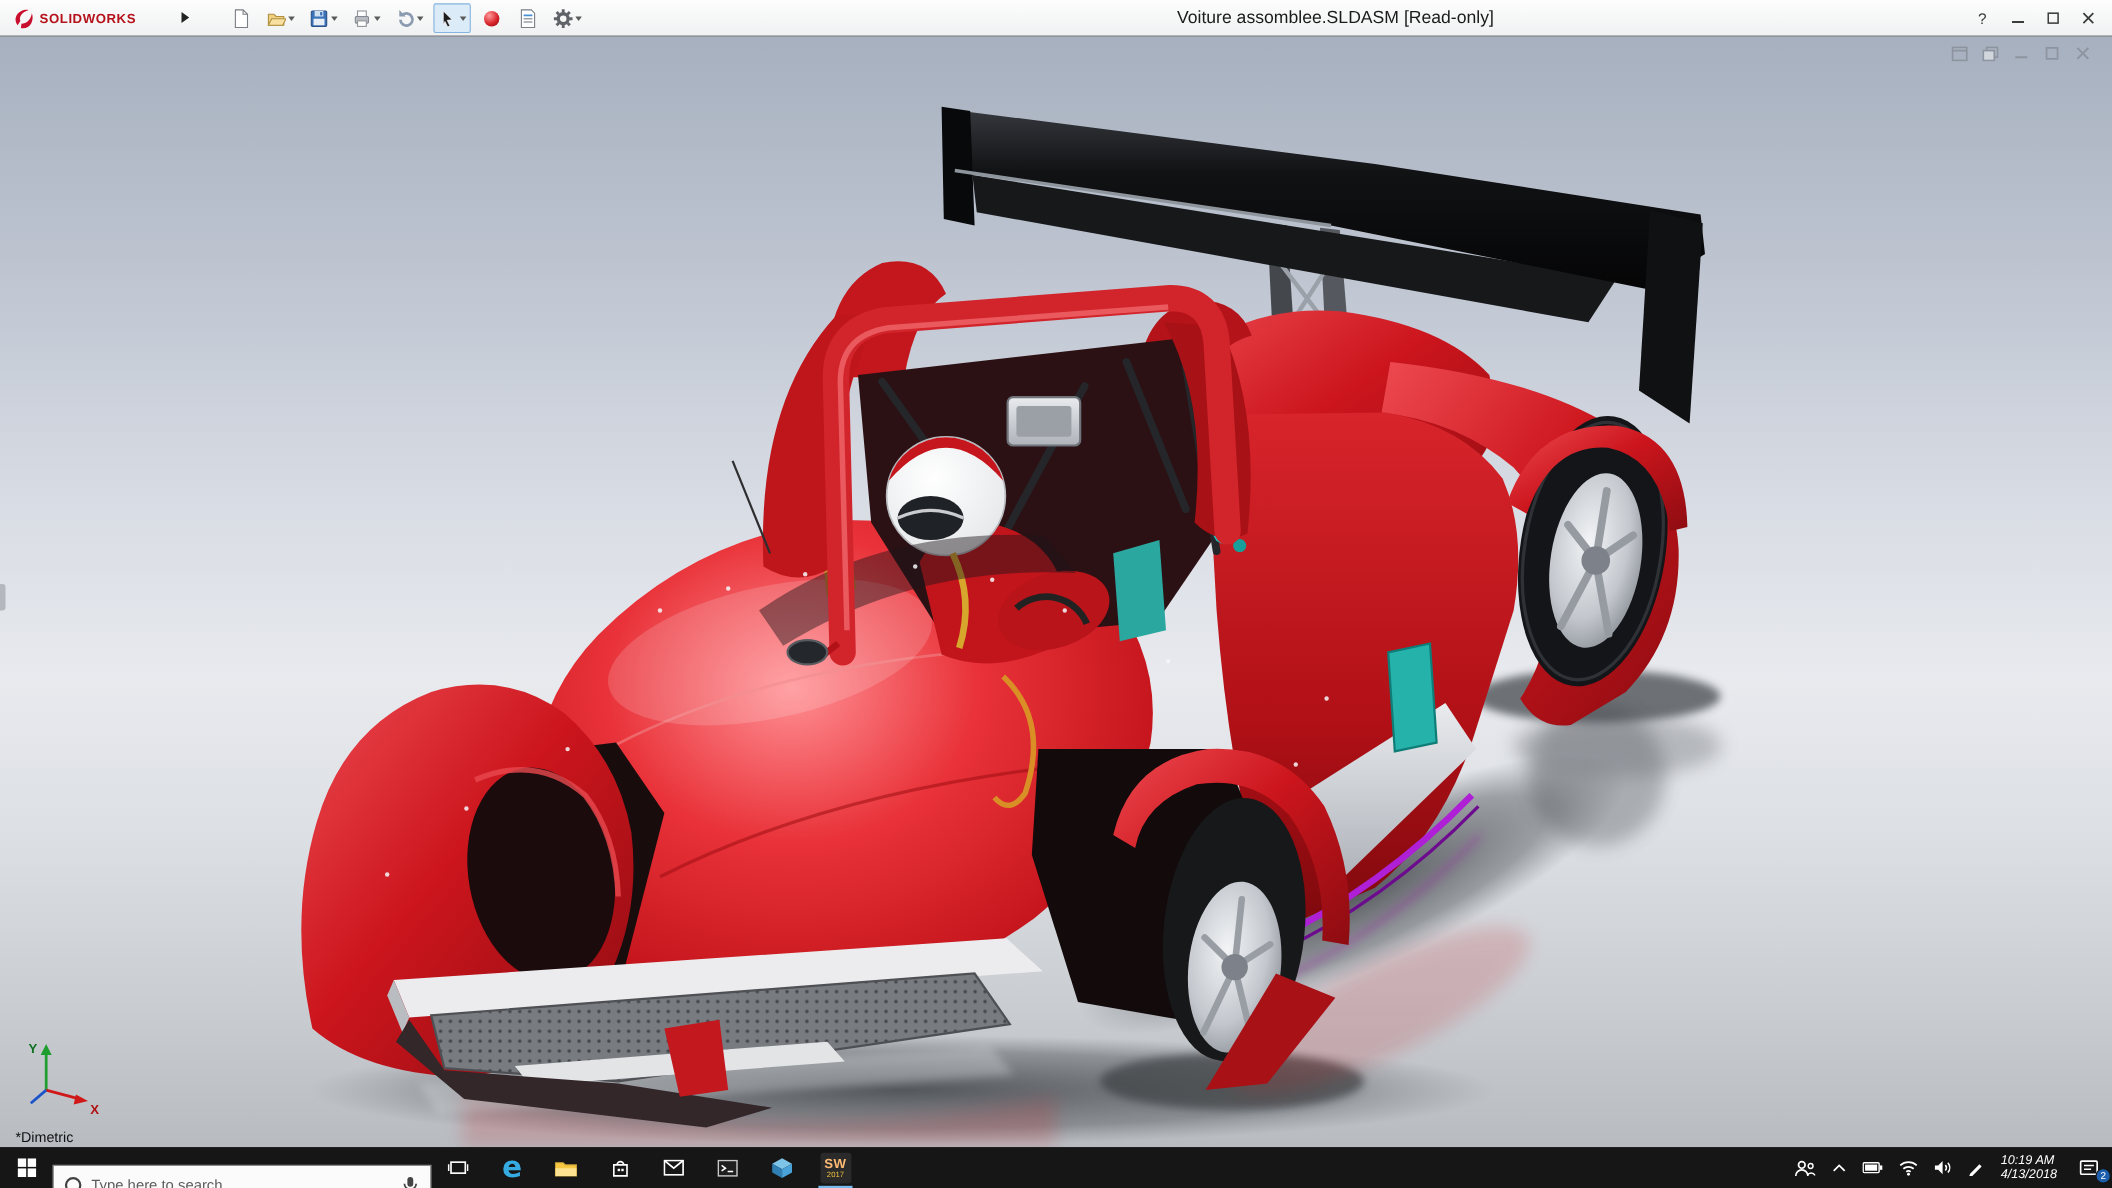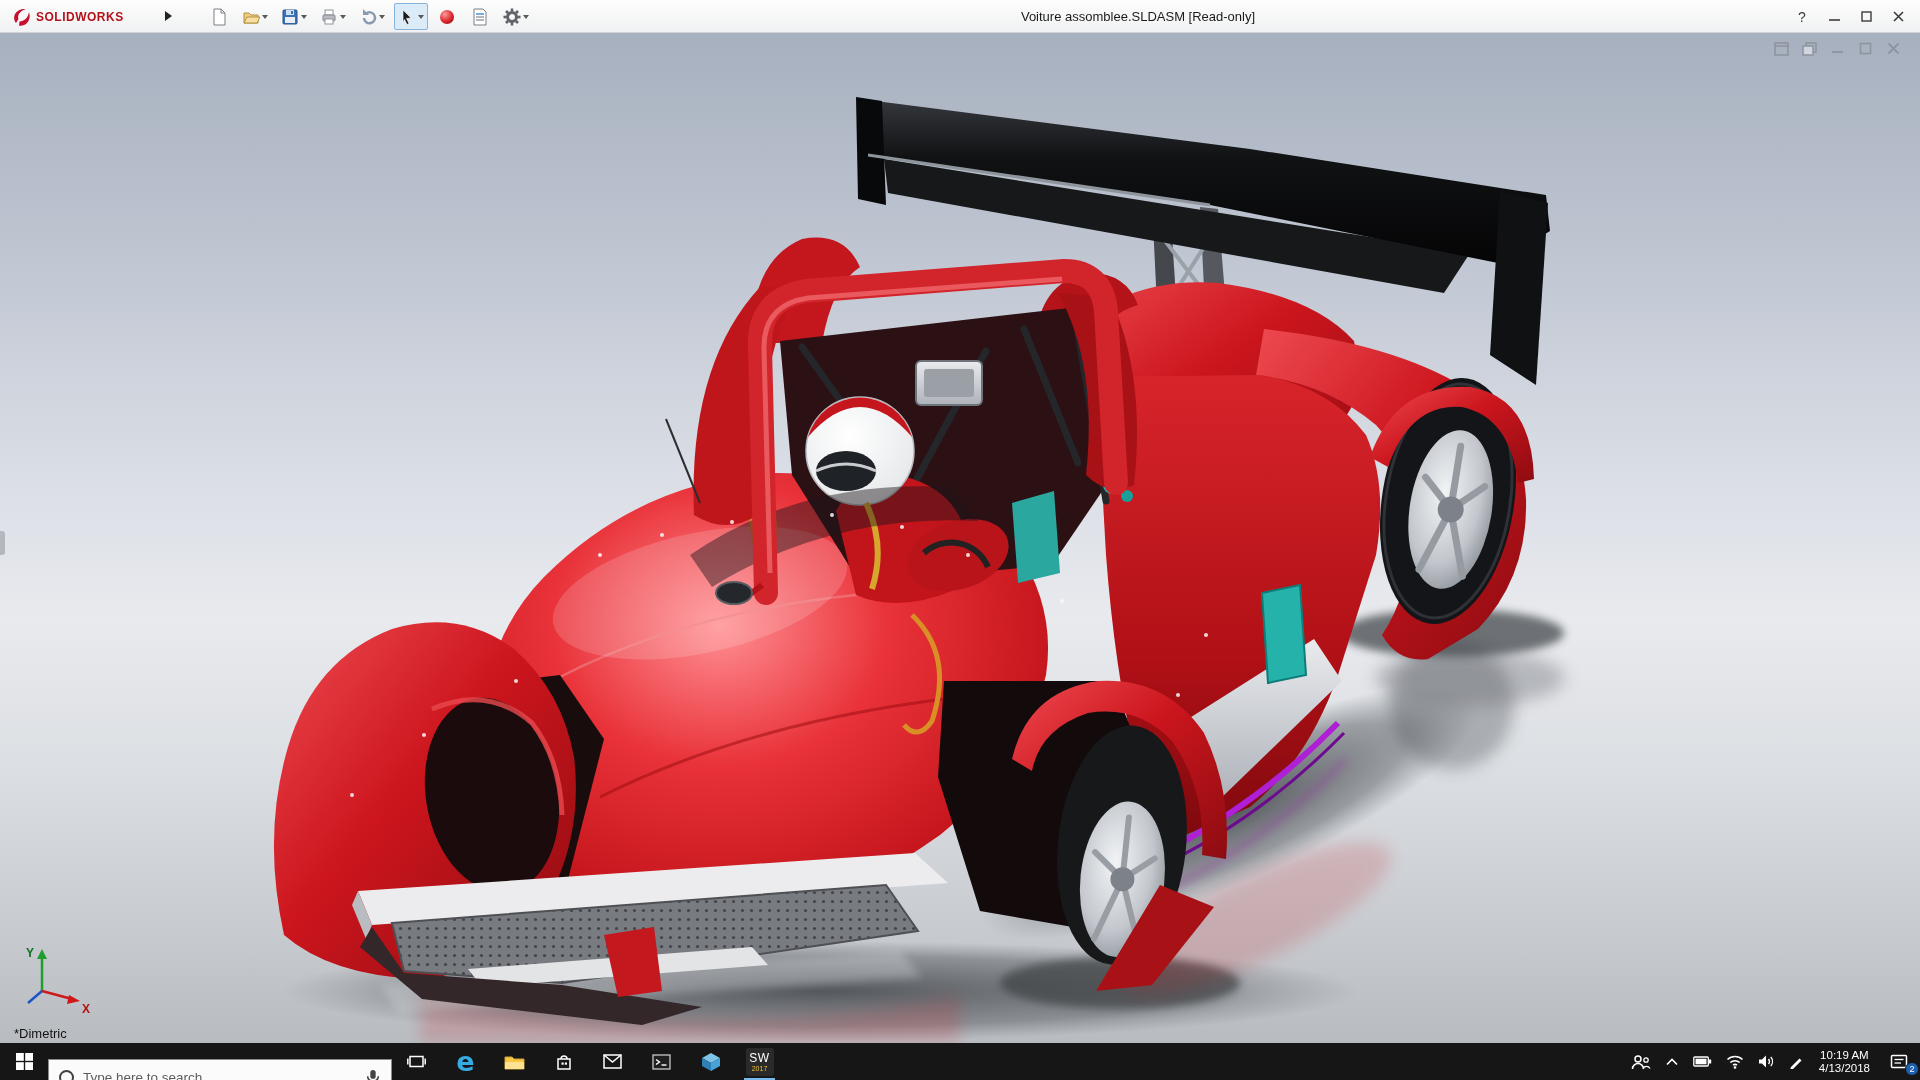--- a/index.html
+++ b/index.html
@@ -8,22 +8,22 @@
   
   .titlebar{position:absolute;top:0;left:0;width:1920px;height:33px;
     background:linear-gradient(#fdfdfd,#f0f1f2);border-bottom:1px solid #cfd1d4;z-index:30;}
   .tb-logo{position:absolute;left:10px;top:0;height:33px;display:flex;align-items:center;gap:4px;}
   .logo-text{font-size:12px;font-weight:bold;letter-spacing:.5px;color:#b5121b;}
   .tb-flyout{position:absolute;left:160px;top:6px;width:16px;height:20px;display:flex;align-items:center;justify-content:center;cursor:pointer;}
   .tb-tools{position:absolute;left:205px;top:3px;display:flex;align-items:center;gap:5px;}
   .tool{height:27px;min-width:28px;display:flex;align-items:center;justify-content:center;gap:2px;padding:0 3px;border:1px solid transparent;border-radius:2px;}
   .tool.selected{background:#dcebf8;border:1px solid #84b4de;}
   .caret{width:0;height:0;border-left:3.5px solid transparent;border-right:3.5px solid transparent;border-top:4px solid #5a5a5a;}
-  .tb-title{position:absolute;left:1138px;top:0;height:33px;transform:translateX(-50%);
-    display:flex;align-items:center;font-size:13px;color:#1b1b1b;white-space:nowrap;}
+  .tb-title{position:absolute;left:1214px;top:0;height:33px;transform:translateX(-50%);
+    display:flex;align-items:center;font-size:16px;color:#1b1b1b;white-space:nowrap;}
   .tb-right{position:absolute;right:8px;top:0;height:33px;display:flex;align-items:center;gap:4px;}
   .wbtn{width:28px;height:27px;display:flex;align-items:center;justify-content:center;color:#3c3c3c;font-size:14px;cursor:pointer;}
 
   
   .viewport{position:absolute;top:33px;left:0;width:1920px;height:1010px;overflow:hidden;
     background:linear-gradient(180deg,#a7b0bf 0%,#bdc4d0 20%,#d8dce4 42%,#e8eaee 58%,#dcdfe3 72%,#cbcfd4 86%,#b8bcc1 100%);}
   .scene{position:absolute;inset:0;}
   .doc-controls{position:absolute;top:8px;right:18px;display:flex;gap:11px;z-index:5;}
   .doc-controls .dicon{width:17px;height:15px;display:flex;align-items:center;justify-content:center;cursor:pointer;opacity:.75;}
   .edge-handle{position:absolute;left:0;top:498px;width:5px;height:24px;background:#b4b8be;border-radius:0 3px 3px 0;cursor:pointer;}
@@ -34,26 +34,26 @@
   
   .taskbar{position:absolute;bottom:0;left:0;width:1920px;height:37px;background:#161616;display:flex;align-items:center;z-index:40;}
   .tb-item{width:48px;height:37px;display:flex;align-items:center;justify-content:center;cursor:pointer;position:relative;}
   .tb-app{width:49px;}
   .searchbox{width:344px;height:37px;background:#fbfbfb;border:1px solid #8a8a8a;display:flex;align-items:center;padding:0 10px;gap:9px;margin-top:32px;}
   .ring{width:15px;height:15px;border:2.5px solid #414141;border-radius:50%;flex:0 0 auto;}
   .searchbox input{flex:1;border:none;outline:none;background:transparent;font-size:13.5px;color:#333;font-family:"Liberation Sans",sans-serif;}
   .searchbox input::placeholder{color:#5c5c5c;opacity:1;}
   .edge-e{color:#35abe2;font-size:27px;font-weight:bold;line-height:1;font-family:"DejaVu Sans",sans-serif;}
   .sw-tile{width:28px;height:28px;background:#2a2a2a;border-radius:3px;display:flex;flex-direction:column;align-items:center;justify-content:center;line-height:1;}
-  .sw-tile .l1{color:#ffffff;font-weight:normal;font-size:12px;letter-spacing:.5px;}
+  .sw-tile .l1{color:#fdba74;font-weight:bold;font-size:12px;letter-spacing:.5px;}
   .sw-tile .l2{color:#f0c23c;font-size:7px;margin-top:1px;}
   .run-bar{position:absolute;bottom:0;left:9px;width:31px;height:2px;background:#76b9ed;}
   .tray{margin-left:auto;display:flex;align-items:center;height:37px;}
   .tray-item{height:37px;display:flex;align-items:center;justify-content:center;cursor:pointer;position:relative;padding:0 7px;}
-  .clock{padding:0 8px;text-align:center;color:#fff;font-size:11.5px;line-height:13px;cursor:pointer;}
+  .clock{padding:0 8px;color:#fff;font-size:11.5px;line-height:13px;cursor:pointer;font-style:italic;}
   .badge{position:absolute;right:1px;bottom:4px;min-width:14px;height:14px;border-radius:7px;background:#1b5fae;border:1px solid #161616;
     color:#fff;font-size:9px;display:flex;align-items:center;justify-content:center;padding:0 2px;}
 </style>
 </head>
 <body>
 
 <div class="titlebar">
   <div class="tb-logo">
     <svg width="22" height="22" viewBox="0 0 22 22">
       <path d="M6 17 C1 10 7 2 16 3 C10 5 7 9 8.5 13 Z" fill="#c8102e"></path>

